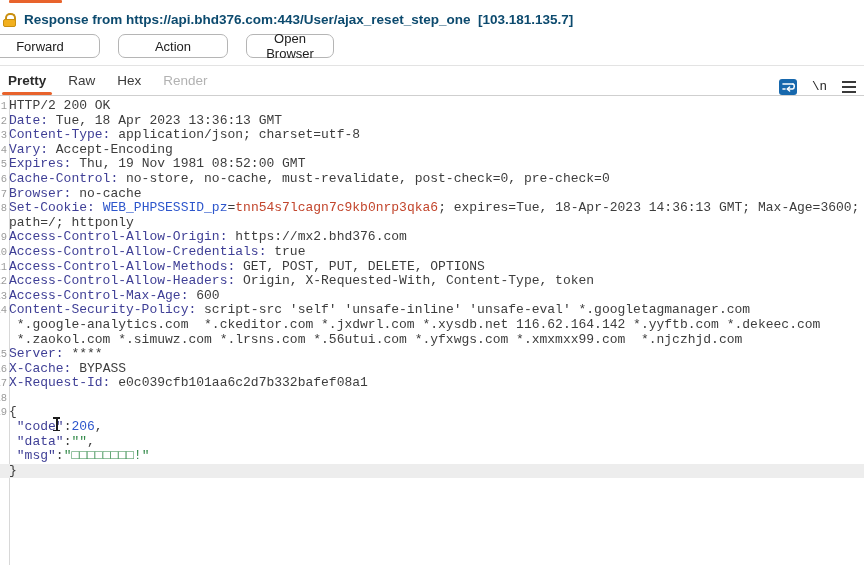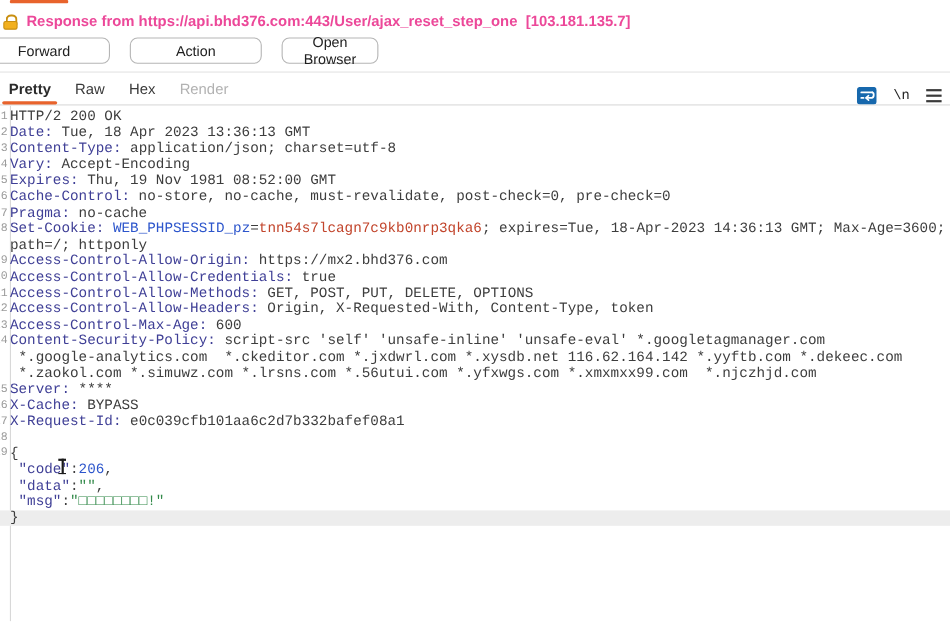--- a/index.html
+++ b/index.html
@@ -9,29 +9,29 @@
   
   .orange-strip{position:absolute;top:0;left:9px;width:53px;height:3px;
                 background:var(--accent,#e8632c);border-radius:1px;}
   .topbar{padding-top:8px;background:#fff;}
   .title-row{display:flex;align-items:center;gap:8px;padding:4px 8px 5px 3px;}
   .lock{width:13px;height:14px;position:relative;flex:0 0 auto;}
   .lock .shackle{position:absolute;top:0;left:2px;width:7px;height:8px;
                  border:2px solid #c98f10;border-bottom:none;border-radius:5px 5px 0 0;}
   .lock .body{position:absolute;bottom:0;left:0;width:13px;height:8px;
               background:#f2b01e;border:1px solid #c98f10;border-radius:2px;box-sizing:border-box;}
-  .title{font-size:13.5px;font-weight:bold;color:#ec4899;white-space:pre;}
+  .title{font-size:13.5px;font-weight:bold;color:#0c4a6e;white-space:pre;}
 
   .button-row{display:flex;gap:18px;padding:2px 0 7px 0;margin-left:-20px;}
   .btn{height:24px;border:1px solid #b5b5b5;border-radius:7px;background:#fff;
        font-size:13px;color:#202020;display:flex;align-items:center;justify-content:center;
        box-sizing:border-box;cursor:pointer;}
   .btn.w-forward{width:120px;}
   .btn.w-drop{width:100px;}
-  .btn.w-action{width:120px;}
+  .btn.w-action{width:110px;}
   .btn.w-open{width:88px;}
   .btn.primary{background:var(--btn-blue,#1768ad);border-color:var(--btn-blue,#1768ad);
                color:#fff;padding:0 13px;}
 
   
   .tabbar{height:29px;border-top:1px solid #e3e3e3;border-bottom:1px solid #cfcfcf;
           display:flex;align-items:flex-end;padding:0 8px;gap:22px;background:#fff;}
   .tab{height:100%;display:flex;align-items:center;position:relative;
        font-size:13.5px;color:#3a3a3a;cursor:pointer;}
   .tab.active{font-weight:bold;color:#2b2b2b;}
@@ -113,21 +113,21 @@
 
 <div class="editor">
   <div class="gutter-sep"></div>
   <div class="lines" id="lines">
       <div class="line"><span class="numcell">1</span><span class="codecell"><span class="seg-p">HTTP/2 200 OK</span></span></div>
       <div class="line"><span class="numcell">2</span><span class="codecell"><span class="seg-h">Date:</span><span class="seg-p"> Tue, 18 Apr 2023 13:36:13 GMT</span></span></div>
       <div class="line"><span class="numcell">3</span><span class="codecell"><span class="seg-h">Content-Type:</span><span class="seg-p"> application/json; charset=utf-8</span></span></div>
       <div class="line"><span class="numcell">4</span><span class="codecell"><span class="seg-h">Vary:</span><span class="seg-p"> Accept-Encoding</span></span></div>
       <div class="line"><span class="numcell">5</span><span class="codecell"><span class="seg-h">Expires:</span><span class="seg-p"> Thu, 19 Nov 1981 08:52:00 GMT</span></span></div>
       <div class="line"><span class="numcell">6</span><span class="codecell"><span class="seg-h">Cache-Control:</span><span class="seg-p"> no-store, no-cache, must-revalidate, post-check=0, pre-check=0</span></span></div>
-      <div class="line"><span class="numcell">7</span><span class="codecell"><span class="seg-h">Pragma:</span><span class="seg-p"> no-cache</span></span></div>
+      <div class="line"><span class="numcell">7</span><span class="codecell"><span class="seg-h">Browser:</span><span class="seg-p"> no-cache</span></span></div>
       <div class="line"><span class="numcell">8</span><span class="codecell"><span class="seg-h">Set-Cookie:</span><span class="seg-p"> </span><span class="seg-ck">WEB_PHPSESSID_pz</span><span class="seg-p">=</span><span class="seg-cv">tnn54s7lcagn7c9kb0nrp3qka6</span><span class="seg-p">; expires=Tue, 18-Apr-2023 14:36:13 GMT; Max-Age=3600;</span></span></div>
       <div class="line"><span class="numcell"></span><span class="codecell"><span class="seg-p">path=/; httponly</span></span></div>
       <div class="line"><span class="numcell">9</span><span class="codecell"><span class="seg-h">Access-Control-Allow-Origin:</span><span class="seg-p"> https://mx2.bhd376.com</span></span></div>
       <div class="line"><span class="numcell">10</span><span class="codecell"><span class="seg-h">Access-Control-Allow-Credentials:</span><span class="seg-p"> true</span></span></div>
       <div class="line"><span class="numcell">11</span><span class="codecell"><span class="seg-h">Access-Control-Allow-Methods:</span><span class="seg-p"> GET, POST, PUT, DELETE, OPTIONS</span></span></div>
       <div class="line"><span class="numcell">12</span><span class="codecell"><span class="seg-h">Access-Control-Allow-Headers:</span><span class="seg-p"> Origin, X-Requested-With, Content-Type, token</span></span></div>
       <div class="line"><span class="numcell">13</span><span class="codecell"><span class="seg-h">Access-Control-Max-Age:</span><span class="seg-p"> 600</span></span></div>
       <div class="line"><span class="numcell">14</span><span class="codecell"><span class="seg-h">Content-Security-Policy:</span><span class="seg-p"> script-src 'self' 'unsafe-inline' 'unsafe-eval' *.googletagmanager.com</span></span></div>
       <div class="line"><span class="numcell"></span><span class="codecell"><span class="seg-p"> *.google-analytics.com  *.ckeditor.com *.jxdwrl.com *.xysdb.net 116.62.164.142 *.yyftb.com *.dekeec.com</span></span></div>
       <div class="line"><span class="numcell"></span><span class="codecell"><span class="seg-p"> *.zaokol.com *.simuwz.com *.lrsns.com *.56utui.com *.yfxwgs.com *.xmxmxx99.com  *.njczhjd.com</span></span></div>

